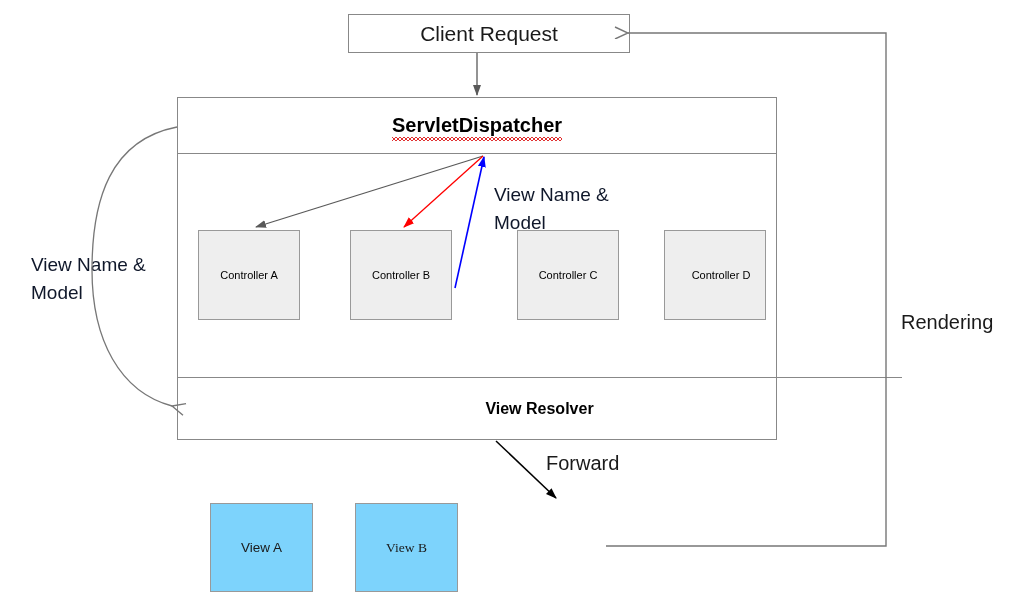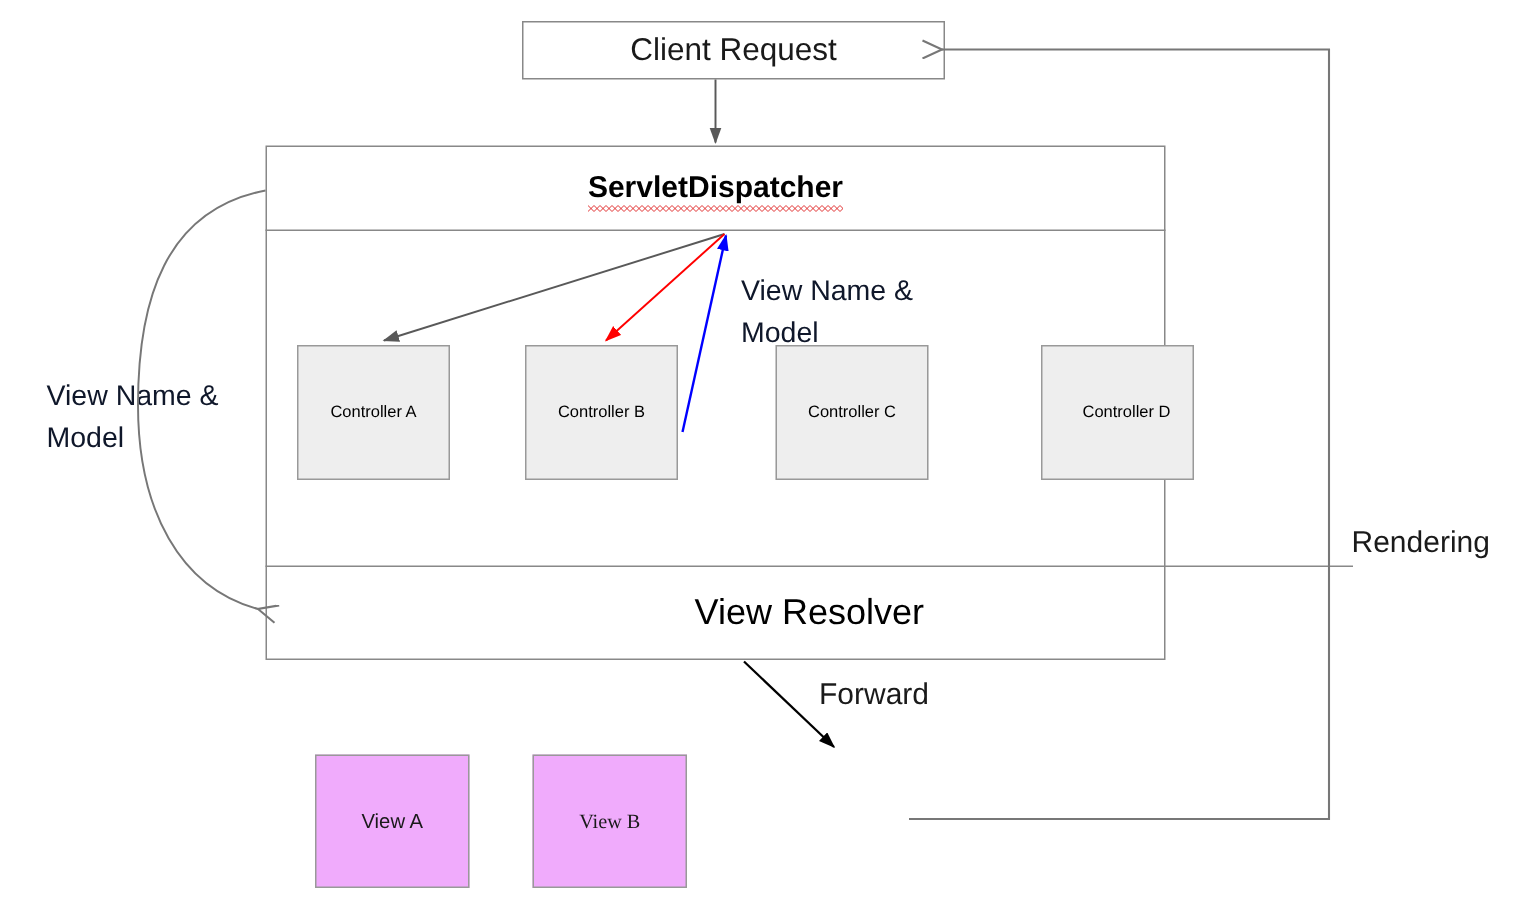--- a/index.html
+++ b/index.html
@@ -85,44 +85,44 @@
     position: absolute;
     left: 177px;
     top: 377px;
     width: 725px;
     height: 63px;
     border-top: 1.8px solid #888888;
     box-sizing: border-box;
     display: flex;
     align-items: center;
     justify-content: center;
-    font-size: 24px;
-    font-weight: normal;
+    font-size: 16px;
+    font-weight: bold;
     color: #000000;
   }
   .controller-box {
     width: 102px;
     height: 90px;
     top: 230px;
     border: 1.8px solid #999999;
     background: #eeeeee;
     font-size: 11px;
     color: #000000;
   }
   #controller-a { left: 198px; }
   #controller-b { left: 350px; }
   #controller-c { left: 517px; }
-  #controller-d { left: 694px; padding-left: 12px; }
+  #controller-d { left: 664px; padding-left: 12px; }
 
   .view-box {
     width: 103px;
     height: 89px;
     top: 503px;
     border: 1.8px solid #999999;
-    background: #f0abfc;
+    background: #7dd3fc;
     font-size: 13.5px;
     color: #1a1a1a;
   }
   #view-a { left: 210px; }
   #view-b { left: 355px; font-family: Liberation Serif, serif; }
   #view-c {
     left: 502px;
     background: #ff9900;
     border-color: #cc7a00;
   }
@@ -134,21 +134,21 @@
     line-height: 1.45;
     white-space: pre-line;
   }
   #label-view-name-model-right { left: 494px; top: 181px; }
   #label-view-name-model-left  { left: 31px;  top: 251px; }
   .big-label {
     position: absolute;
     font-size: 20px;
     color: #1a1a1a;
   }
-  #label-rendering { left: 901px; top: 311px; margin-top: 40px; }
+  #label-rendering { left: 901px; top: 311px; }
   #label-forward   { left: 546px; top: 452px; }
 
   svg.overlay {
     position: absolute;
     left: 0;
     top: 0;
     width: 1017px;
     height: 607px;
     pointer-events: none;
   }

